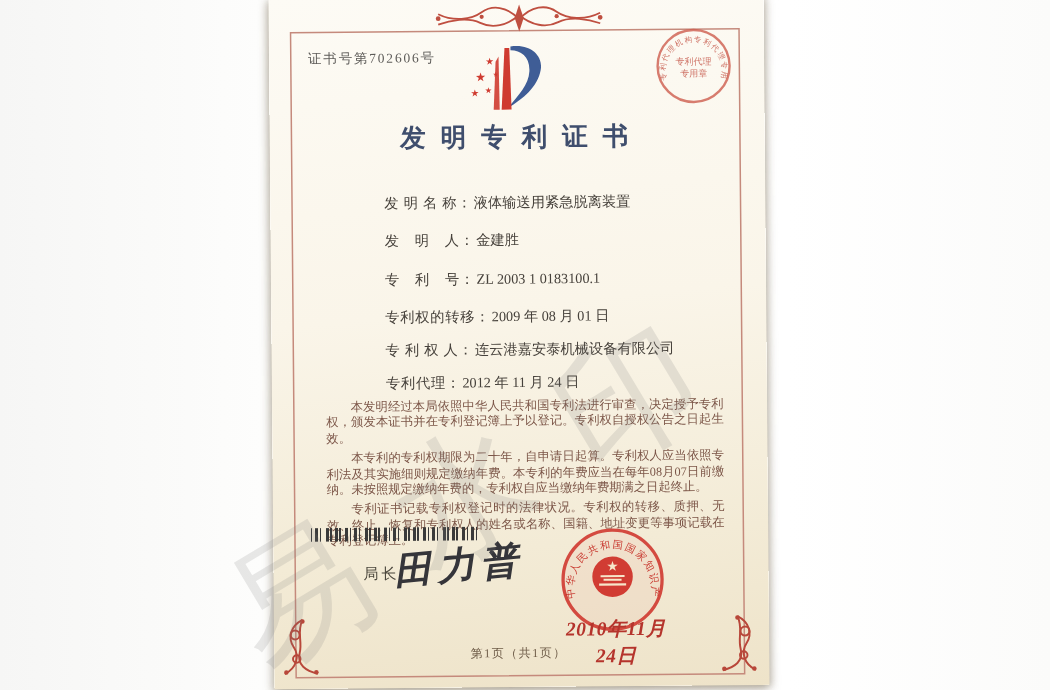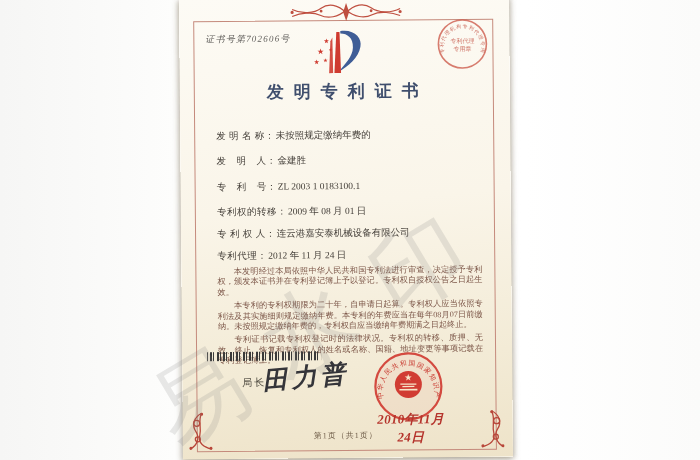--- a/index.html
+++ b/index.html
@@ -20,30 +20,30 @@
   .frame{
     position:absolute;left:14px;top:22px;width:298px;height:429px;
     border:1.3px solid #c58a7c;
   }
   .ornament-top{position:absolute;left:109px;top:3px;width:116px;height:22px;}
   .corner{position:absolute;width:28px;height:40px;}
   .corner.bl{left:5px;top:412px;}
   .corner.br{left:295px;top:412px;transform:scaleX(-1);}
 
   .certno{
-    position:absolute;left:26px;top:34px;font-size:9px;color:#5d5b58;letter-spacing:1.2px;font-style:italic;
+    position:absolute;left:26px;top:34px;font-size:9px;color:#5d5b58;letter-spacing:1.2px;
   }
   .logo{position:absolute;left:132px;top:30px;width:52px;height:49px;}
   .title{
     position:absolute;left:14px;top:82px;width:298px;text-align:center;
     font-size:17px;font-weight:600;color:#3f4e6d;letter-spacing:10px;text-indent:10px;
   }
 
   .field{position:absolute;left:36px;font-size:9.5px;color:#46413b;white-space:nowrap;}
-  .field .lbl{letter-spacing:.5px;}
+  .field .lbl{letter-spacing:.5px;margin-left:40px;}
   .field .val{margin-left:1px;}
 
   .paras{position:absolute;left:36px;top:268px;width:265px;color:#7c5648;}
   .paras p{
     margin:0 0 3px 0;font-size:8.2px;line-height:10.4px;
     text-align:justify;text-indent:2em;
   }
 
   .barcode{
     position:absolute;left:25px;top:353px;width:114px;height:9px;
@@ -146,21 +146,21 @@
         <text x="15" y="15" font-size="6.5">★</text>
         <text x="5" y="36" font-size="6.5">★</text>
         <text x="14" y="34" font-size="5.5">★</text>
         <text x="19" y="23" font-size="4.5">★</text>
       </g>
     </svg>
 
     <div class="title">发明专利证书</div>
 
     <div class="field" style="top:131px">
-      <span class="lbl">发 明 名 称：</span><span class="val">未按照规定缴纳年费的</span>
+      <span class="lbl">发 明 名 称：</span><span class="val">液体输送用紧急脱离装置</span>
     </div>
     <div class="field" style="top:156px">
       <span class="lbl">发　明　人：</span><span class="val">金建胜</span>
     </div>
     <div class="field" style="top:182px">
       <span class="lbl">专　利　号：</span><span class="val">ZL 2003 1 0183100.1</span>
     </div>
     <div class="field" style="top:207px">
       <span class="lbl">专利权的转移：</span><span class="val">2009 年 08 月 01 日</span>
     </div>

